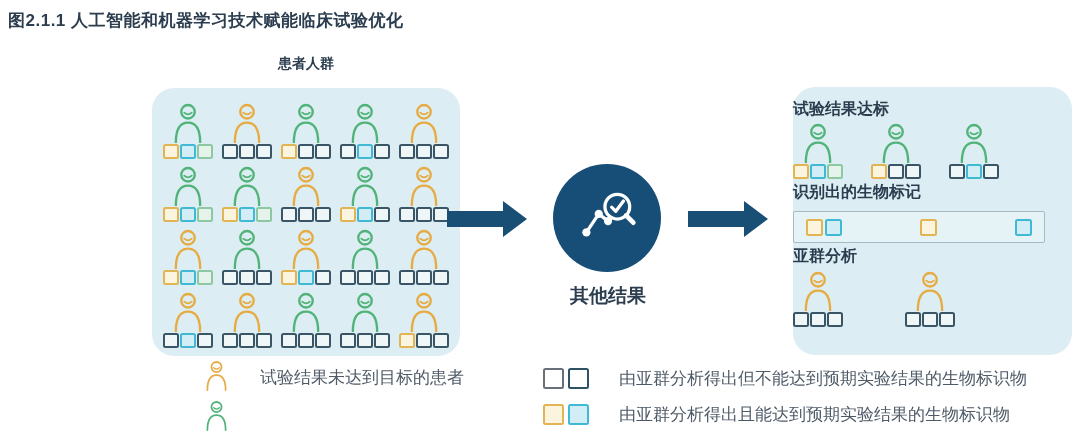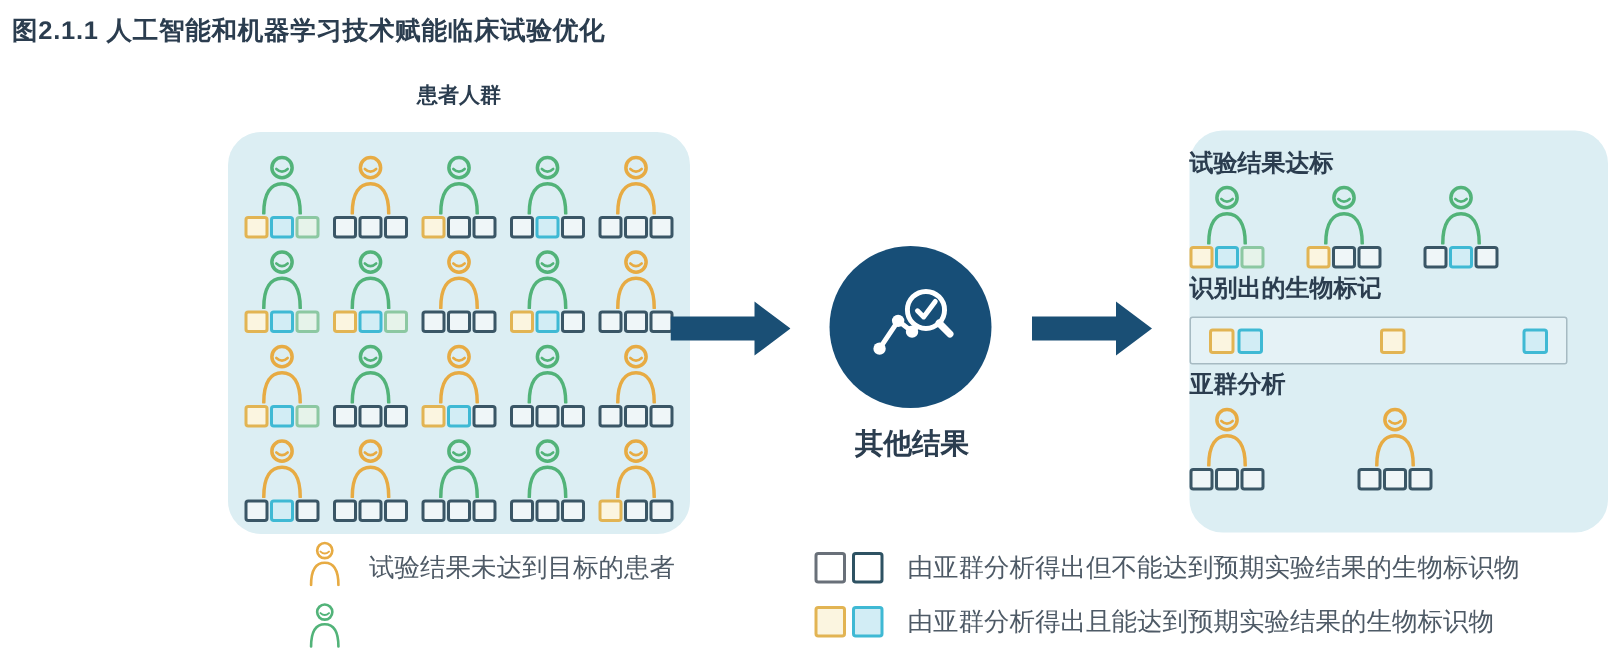--- a/index.html
+++ b/index.html
@@ -42,21 +42,21 @@
   #biomarker-box{width:252px;height:32px;border:1.5px solid #a6bac2;background:rgba(255,255,255,0.28);
     display:flex;align-items:center;justify-content:space-between;padding:0 12px;
     box-sizing:border-box;margin-top:5px;border-radius:2px;}
   .mgroup{display:flex;gap:2px;}
   #biomarker-box .sq{width:17px;height:17px;}
   #other-row{display:flex;gap:62px;margin-top:1px;}
 
   .legend-col{position:absolute;display:flex;flex-direction:column;}
   #legend-patients{left:203px;top:360px;gap:5px;}
   #legend-markers{left:543px;top:367px;gap:13px;}
-  .legend-row{display:flex;align-items:center;gap:16px;}
+  .legend-row{display:flex;align-items:center;gap:30px;}
   .legend-label{font-size:17px;color:#4e5a66;}
   .legend-sqs{display:flex;gap:4px;}
   .legend-sqs .sq{width:21px;height:21px;border-width:2.5px;}
 </style>
 </head>
 <body>
 
 <div class="page">
 
   <div class="fig-title">图2.1.1 人工智能和机器学习技术赋能临床试验优化</div>

